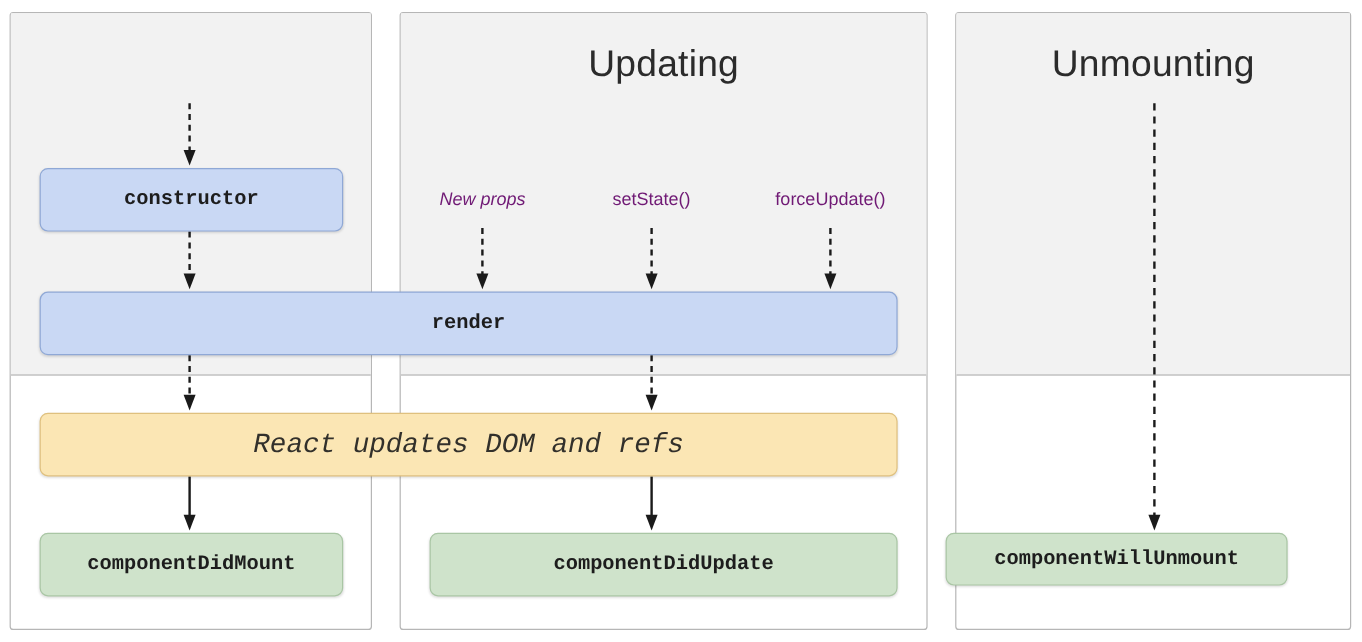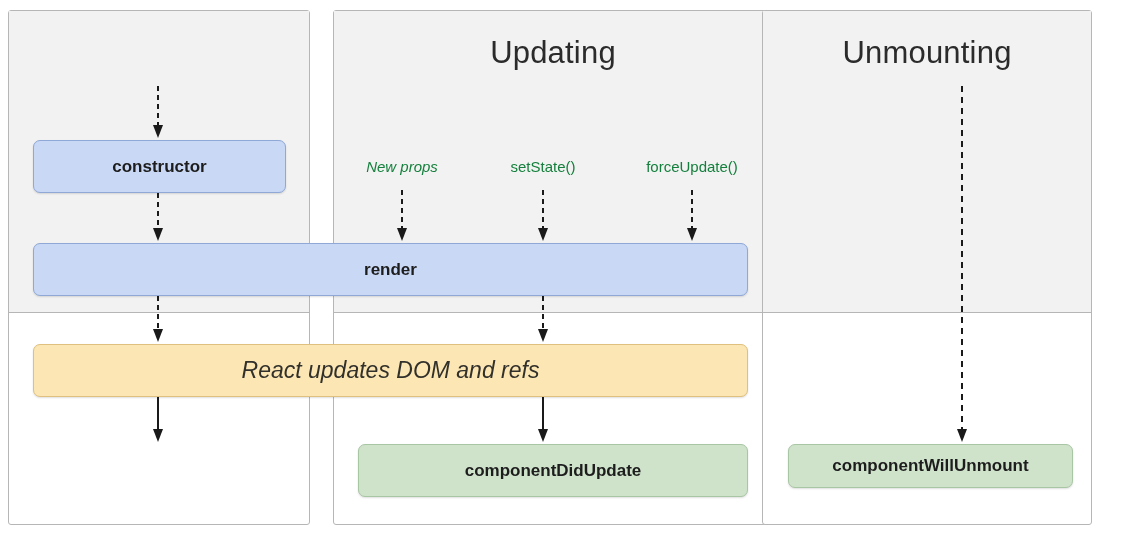--- a/index.html
+++ b/index.html
@@ -25,21 +25,21 @@
     position: absolute;
     top: 10px;
     height: 515px;
     border: 1px solid #b6b6b6;
     border-radius: 3px;
     box-sizing: border-box;
     background: #ffffff;
   }
   .col-mounting   { left: 8px;   width: 302px; }
   .col-updating   { left: 333px; width: 440px; }
-  .col-unmounting { left: 762px; width: 330px; }
+  .col-unmounting { left: 796px; width: 330px; }
 
   
   .phase-band {
     position: absolute;
     left: 0;
     top: 0;
     right: 0;
     height: 302px;
     background: #f2f2f2;
     border-bottom: 1px solid #b6b6b6;
@@ -65,20 +65,21 @@
     box-sizing: border-box;
     border-radius: 7px;
     display: flex;
     align-items: center;
     justify-content: center;
     font-size: 17px;
     font-weight: bold;
     color: #1d1d1d;
     text-align: right;
     box-shadow: 0 1px 2px rgba(0,0,0,0.13);
+    font-family: Liberation Mono, monospace;
   }
   .box-blue {
     background: #c9d8f4;
     border: 1px solid #8fa8d6;
   }
   .box-yellow {
     background: #fbe6b4;
     border: 1px solid #dfc07e;
     font-style: italic;
     font-weight: normal;
@@ -99,21 +100,21 @@
   
   .box-did-mount   { left: 33px;  top: 444px; width: 253px; height: 53px; }
   .box-did-update  { left: 358px; top: 444px; width: 390px; height: 53px; }
   .box-will-unmount{ left: 788px; top: 444px; width: 285px; height: 44px; }
 
   
   .trigger-label {
     position: absolute;
     top: 158px;
     font-size: 15px;
-    color: #15803d;
+    color: #701a75;
     text-align: center;
     transform: translateX(-50%);
     white-space: nowrap;
   }
   .trigger-label.italic { font-style: italic; }
 
   
   .arrow {
     position: absolute;
     transform: translateX(-50%);
@@ -225,19 +226,20 @@
       <polygon points="7.5,356 2.5,343 12.5,343" fill="#1a1a1a"></polygon>
     </svg>
   </div>
 
   <div class="box box-blue box-constructor">constructor</div>
 
   <div class="box box-blue box-render">render</div>
 
   <div class="box box-yellow box-commit">React updates DOM and refs</div>
 
+  <div class="box box-green box-did-mount">componentDidMount</div>
 
   <div class="box box-green box-did-update">componentDidUpdate</div>
 
   <div class="box box-green box-will-unmount">componentWillUnmount</div>
 
 
 </div>
 
 </body></html>

